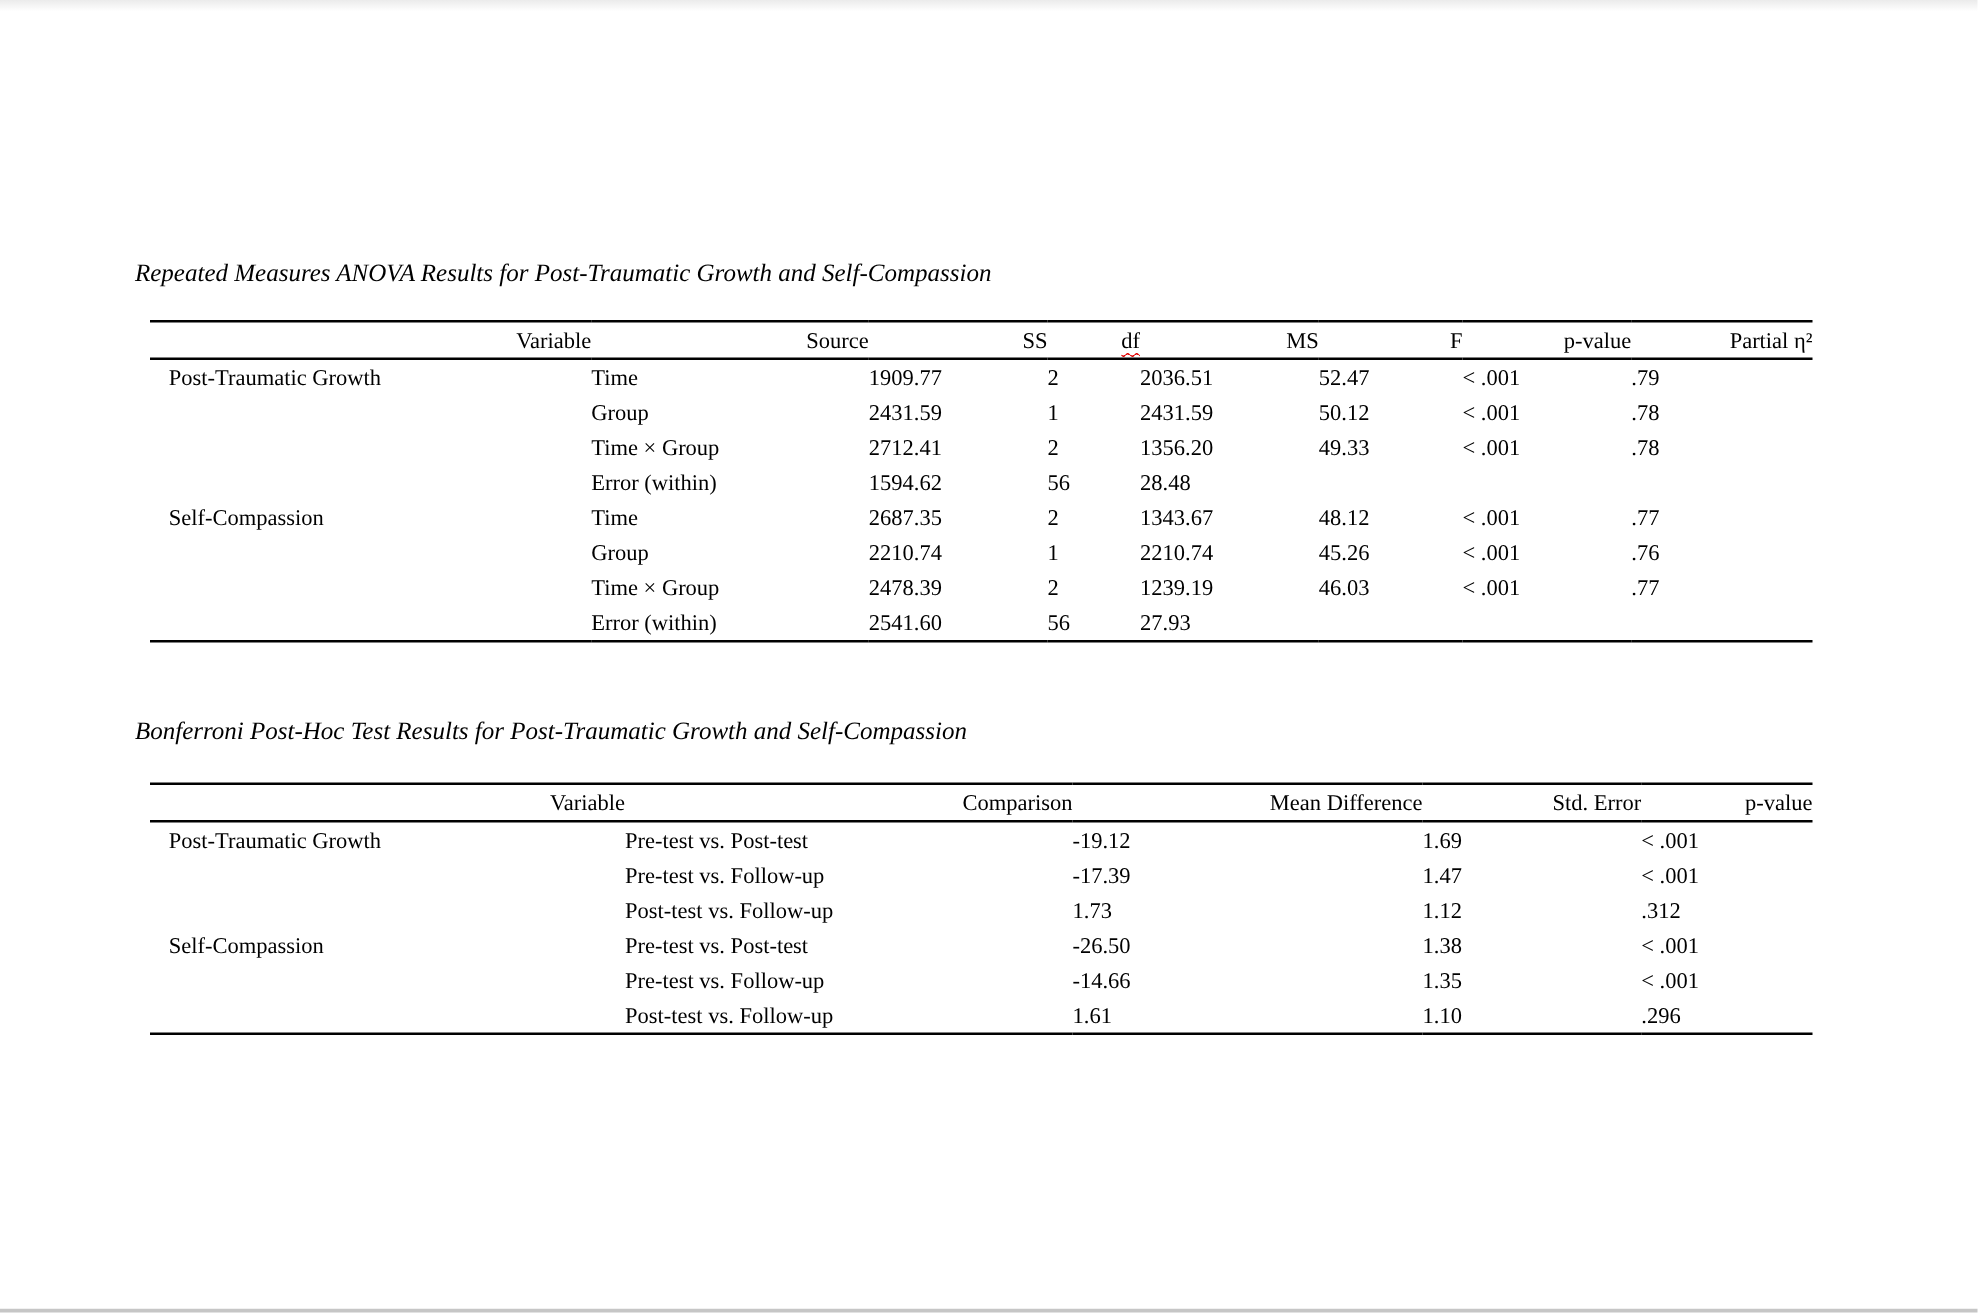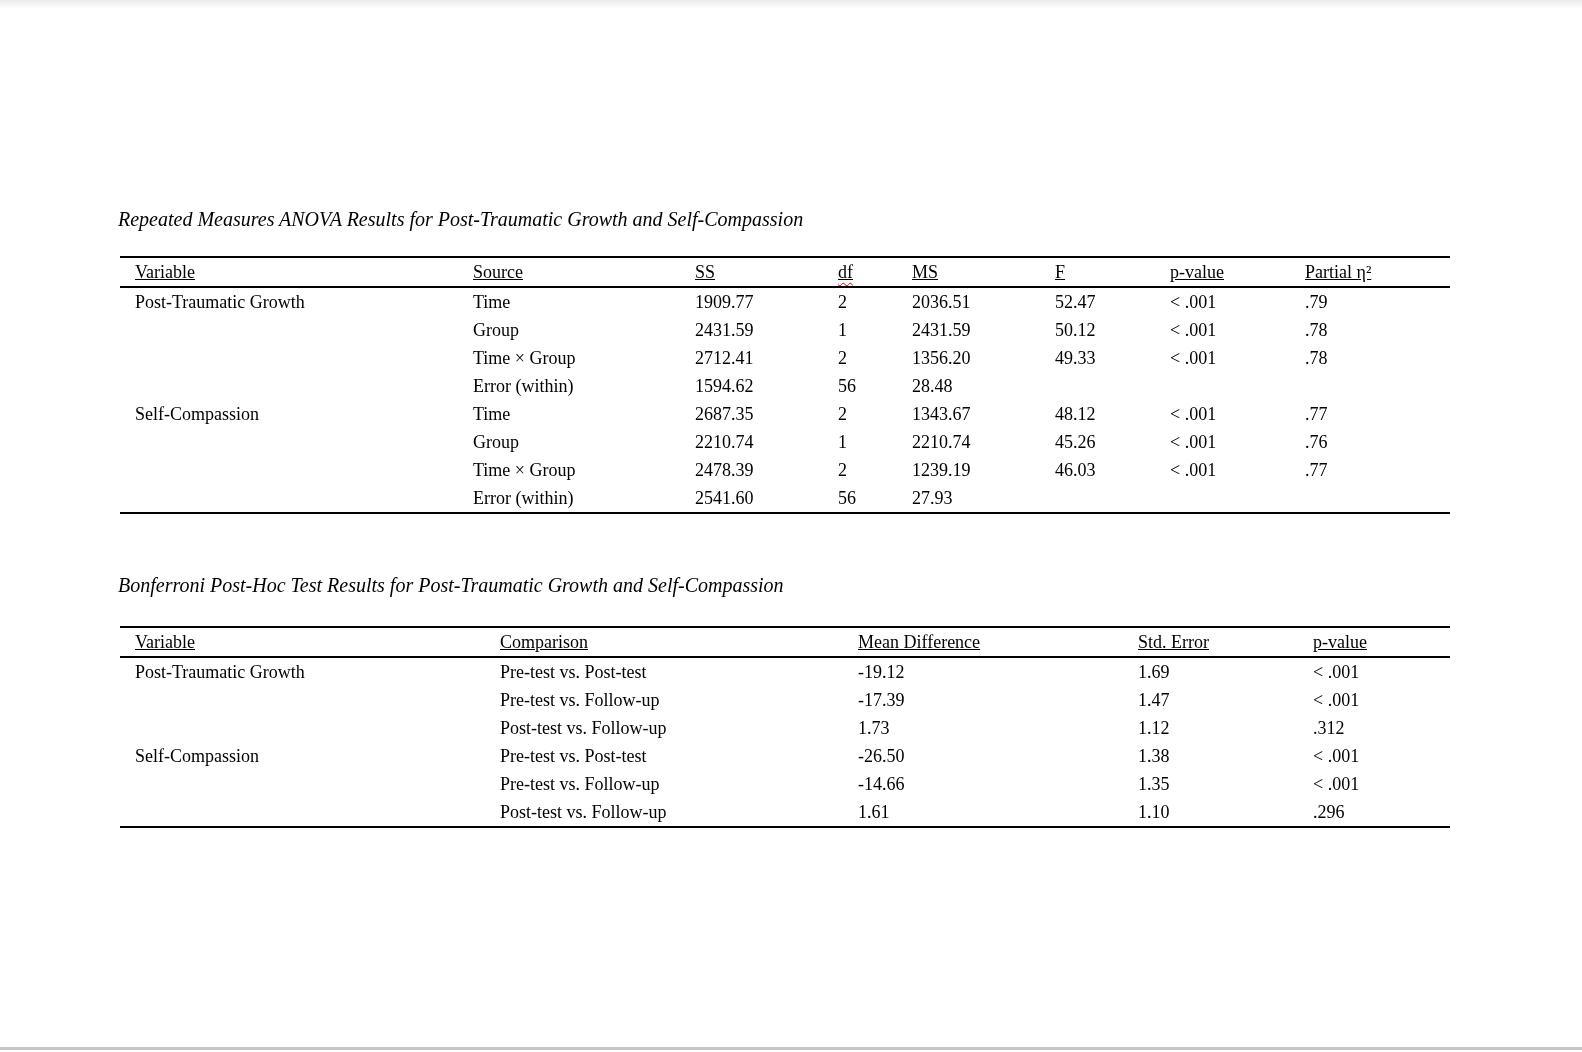--- a/index.html
+++ b/index.html
@@ -13,21 +13,21 @@
   }
   .top-edge {
     position: absolute; left: 0; top: 0; width: 1582px; height: 9px;
     background: linear-gradient(to bottom, #ebebeb, #ffffff);
   }
   .bottom-bar {
     position: absolute; left: 0; bottom: 2px; width: 1582px; height: 3px;
     background: #c6c6c6;
   }
   .tbl-title {
-    position: absolute; left: 118px;
+    position: absolute; left: 108px;
     font-style: italic;
     font-size: 20px;
     line-height: 26px;
     white-space: nowrap;
     text-align: right;
   }
   #anova-title { top: 206px; }
   #posthoc-title { top: 572px; }
   table.doc-table {
     position: absolute; left: 120px;
@@ -35,27 +35,26 @@
     border-collapse: collapse;
     table-layout: fixed;
     font-size: 18px;
     border-top: 2px solid #000;
     border-bottom: 2px solid #000;
   }
   #anova-table { top: 256px; }
   #posthoc-table { top: 626px; }
   table.doc-table th {
     font-weight: normal;
-    text-align: left;
+    text-align: right;
     padding: 0;
     height: 28px;
     border-bottom: 2px solid #000;
     white-space: nowrap;
     overflow: hidden;
-    text-decoration: underline;
   }
   table.doc-table td {
     padding: 0;
     height: 28px;
     text-align: left;
     white-space: nowrap;
     overflow: hidden;
   }
   table.doc-table th:first-child,
   table.doc-table td:first-child { padding-left: 15px; }

